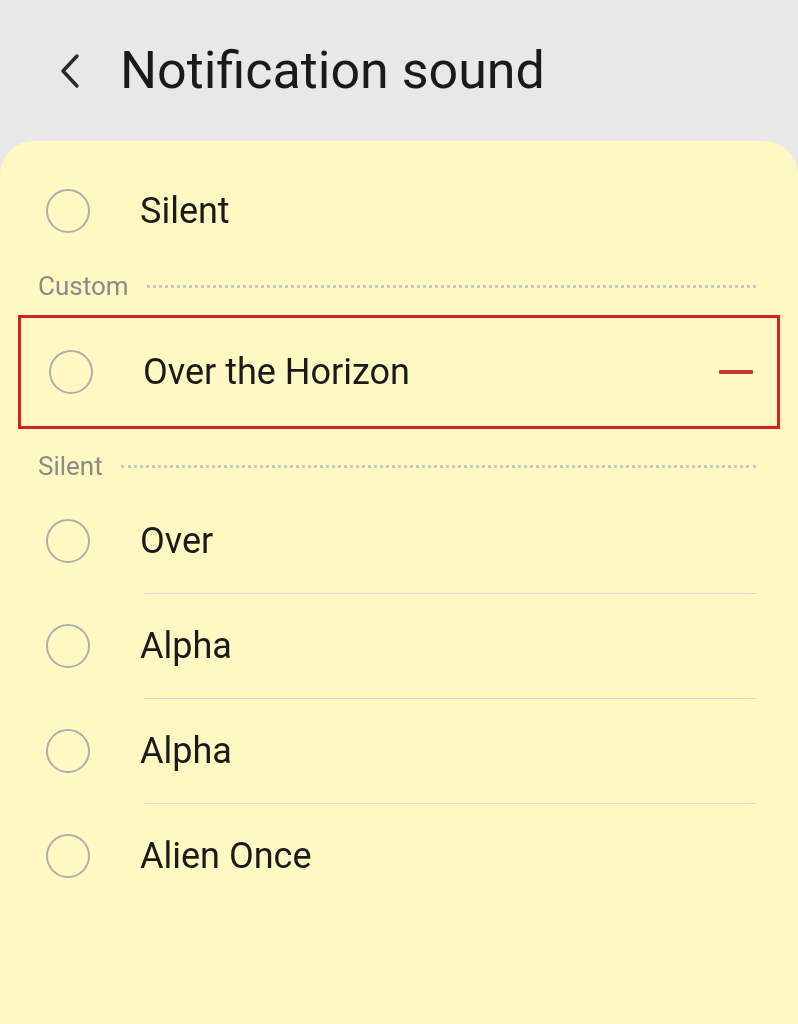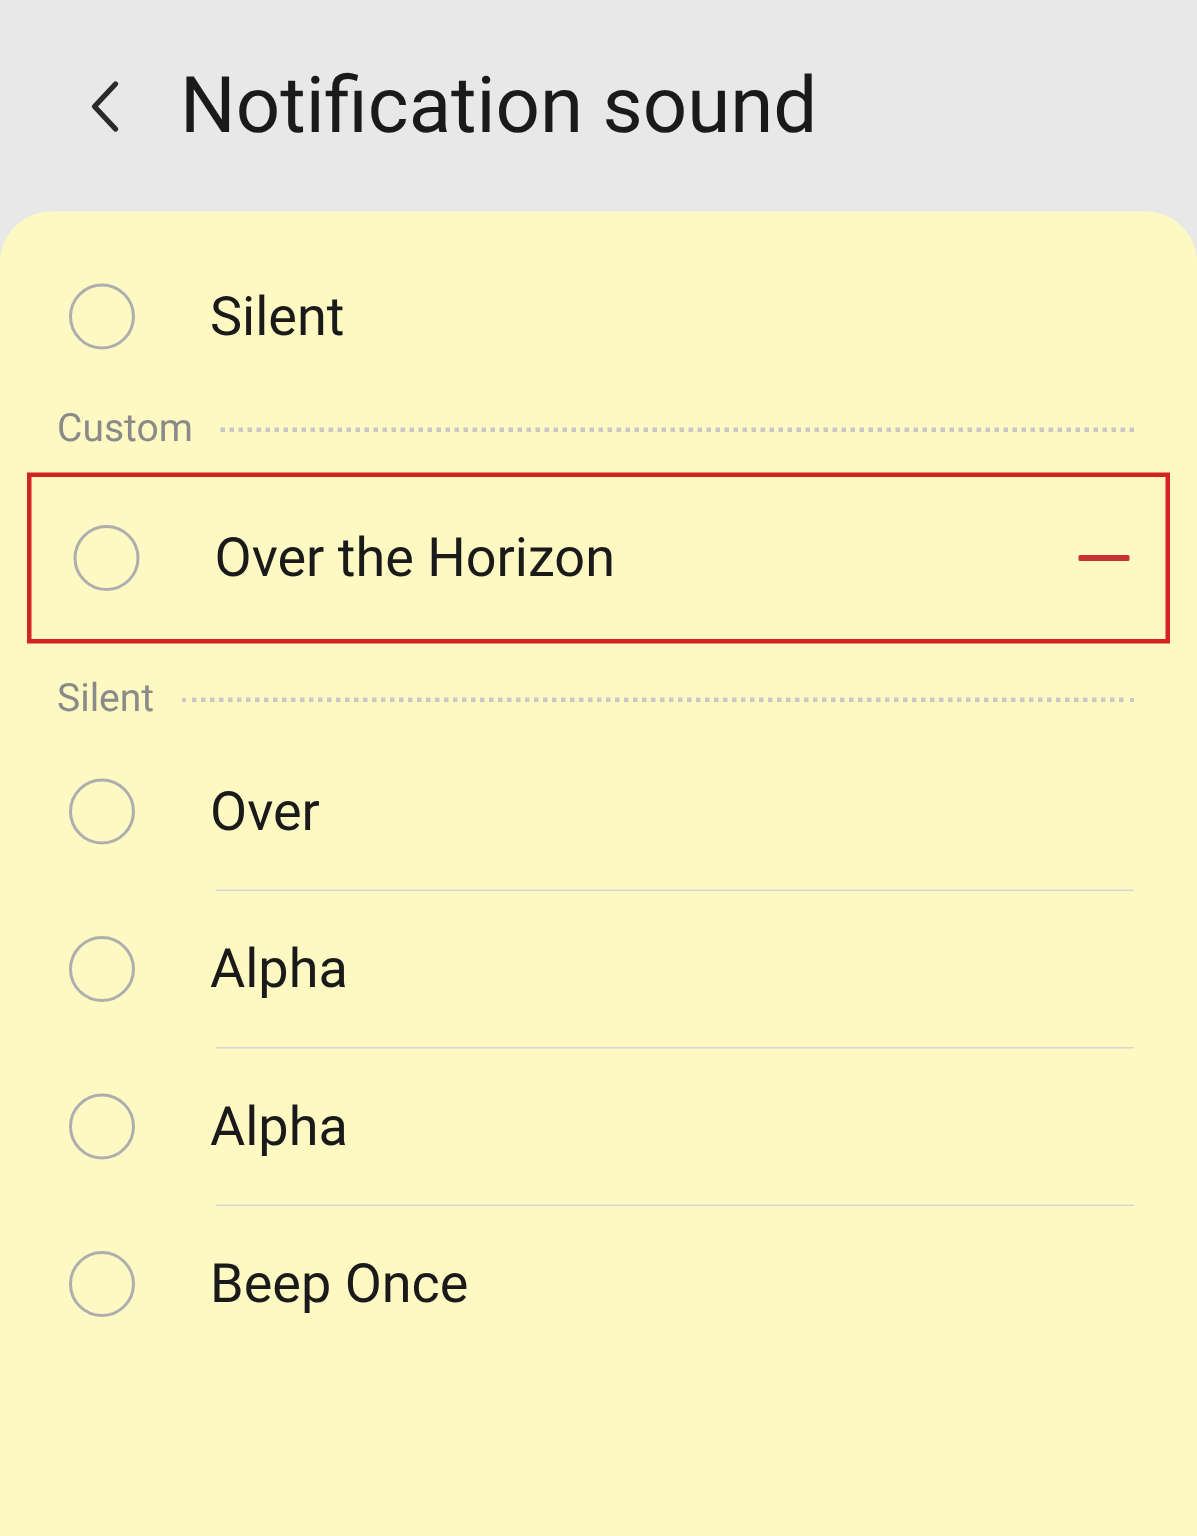--- a/index.html
+++ b/index.html
@@ -146,16 +146,16 @@
   <div class="item-divider"></div>
 
   <div class="sound-item">
     <div class="radio"></div>
     <div class="sound-label">Alpha</div>
   </div>
   <div class="item-divider"></div>
 
   <div class="sound-item">
     <div class="radio"></div>
-    <div class="sound-label">Beep Once</div>
+    <div class="sound-label">Alien Once</div>
   </div>
 
 </div>
 
 </body></html>

